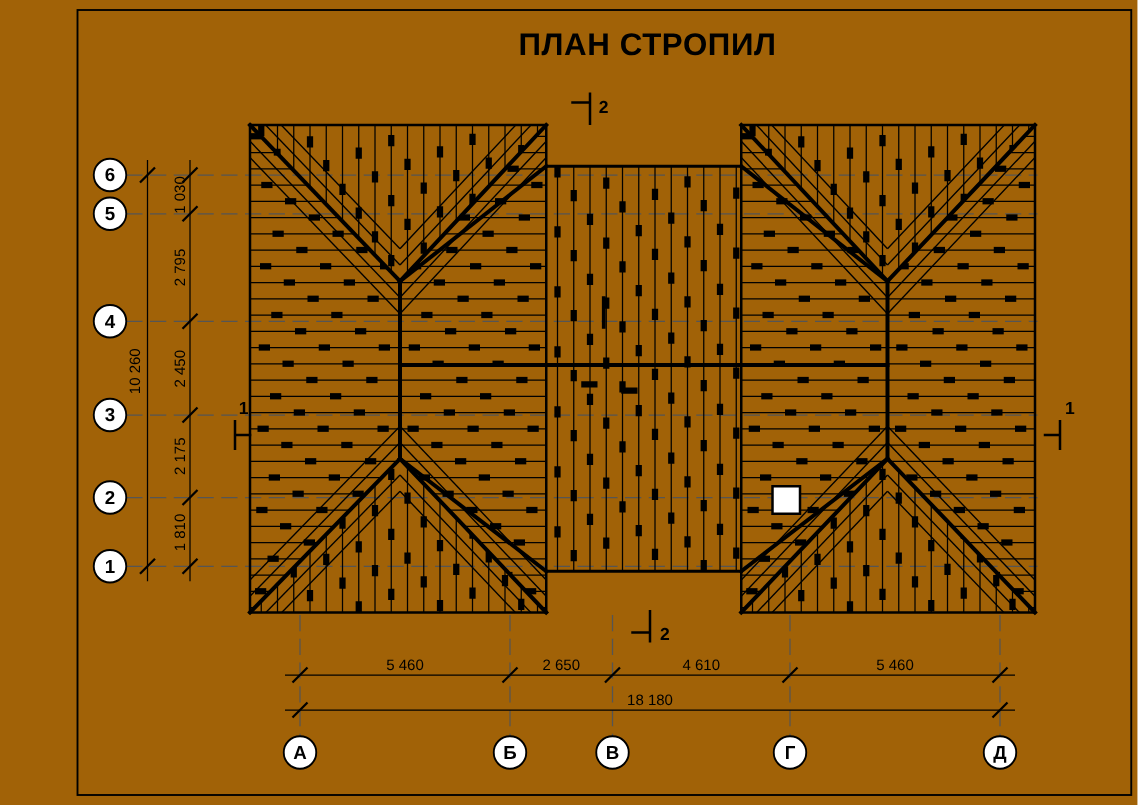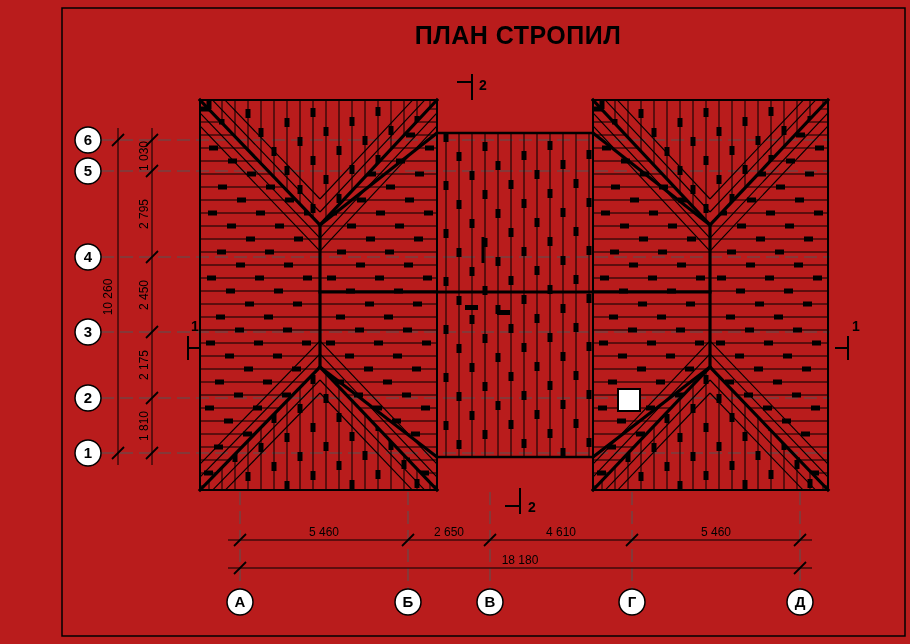--- a/index.html
+++ b/index.html
@@ -1,16 +1,16 @@
 <!DOCTYPE html>
 <html><head>
 <meta charset="utf-8">
 <style>
   html,body{margin:0;padding:0;background:#fff;overflow:hidden;}
-  .page{position:relative;width:910px;height:644px;background:#b91c1c;font-family:"Liberation Sans",sans-serif;}
+  .page{position:relative;width:910px;height:644px;background:#a16207;font-family:"Liberation Sans",sans-serif;}
   svg{position:absolute;left:0;top:0;}
   text{fill:#000;font-family:"Liberation Sans",sans-serif;}
   .title{font-size:25px;font-weight:bold;text-anchor:middle;letter-spacing:.5px;}
   .axis-label{font-size:15px;font-weight:bold;text-anchor:middle;}
   .dim{font-size:12px;text-anchor:middle;}
   .sec{font-size:14px;font-weight:bold;}
 </style>
 </head>
 <body>
 

